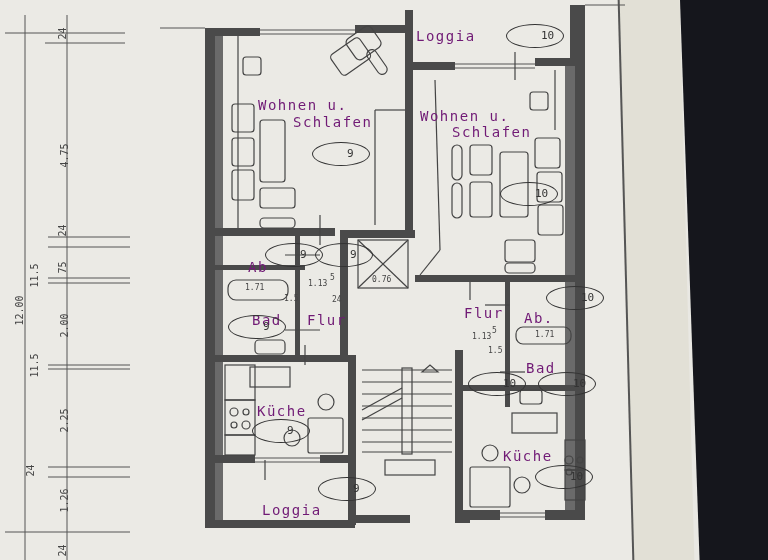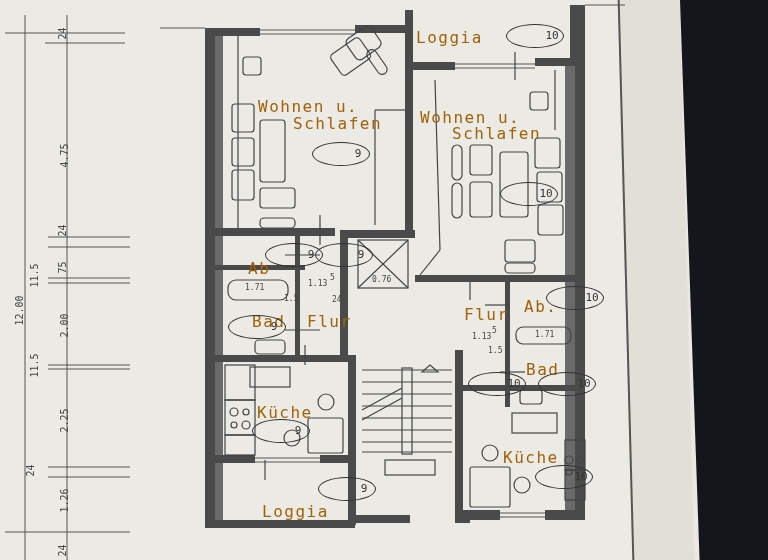--- a/index.html
+++ b/index.html
@@ -1,22 +1,22 @@
 <!DOCTYPE html>
 <html><head>
 <meta charset="utf-8">
 <style>
   html, body { margin:0; padding:0; }
   body { width:768px; height:560px; overflow:hidden; background:#e9e8e3; position:relative; font-family:"DejaVu Sans Mono", monospace; color:#333; }
   .paper { position:absolute; left:0; top:0; width:660px; height:560px; background:#ebeae5; }
   .paper2 { position:absolute; left:625px; top:0; width:60px; height:560px; background:#e2e0d6; transform:skewX(1.5deg); border-left:2px solid #555; }
   .dark { position:absolute; left:680px; top:0; width:88px; height:560px; background:#15161c; transform:skewX(2deg); transform-origin:top left; }
   svg { position:absolute; left:0; top:0; }
-  .lbl { position:absolute; font-size:16px; letter-spacing:1.5px; color:#a16207; white-space:nowrap; }
-  .num { position:absolute; width:22px; height:22px; border:1.5px solid #333; border-radius:50%; font-size:11px; text-align:center; line-height:22px; color:#333; background:transparent;padding-left:34px; }
+  .lbl { position:absolute; font-size:14px; letter-spacing:1.5px; color:#701a75; white-space:nowrap; }
+  .num { position:absolute; width:22px; height:22px; border:1.5px solid #333; border-radius:50%; font-size:11px; text-align:left; line-height:22px; color:#333; background:transparent;padding-left:34px; }
   .dim { position:absolute; font-size:10px; color:#444; transform:rotate(-90deg); transform-origin:center; white-space:nowrap; }
   .small { position:absolute; font-size:8px; color:#444; white-space:nowrap; }
 </style>
 </head>
 <body>
 
 <div class="paper"></div>
 <div class="paper2"></div>
 <div class="dark"></div>
 
@@ -198,21 +198,21 @@
 <div class="lbl" style="left:252px;top:312px;">Bad</div>
 <div class="num" style="left:228px;top:315px;">9</div>
 <div class="lbl" style="left:307px;top:312px;">Flur</div>
 
 <div class="lbl" style="left:257px;top:403px;">Küche</div>
 <div class="num" style="left:252px;top:419px;">9</div>
 <div class="num" style="left:318px;top:477px;">9</div>
 <div class="lbl" style="left:262px;top:502px;">Loggia</div>
 
 <div class="lbl" style="left:464px;top:305px;">Flur</div>
-<div class="lbl" style="left:524px;top:297px;">Ab.</div>
+<div class="lbl" style="left:524px;top:310px;">Ab.</div>
 <div class="num" style="left:546px;top:286px;">10</div>
 <div class="small" style="left:535px;top:330px;">1.71</div>
 <div class="small" style="left:472px;top:332px;">1.13</div>
 <div class="small" style="left:492px;top:326px;">5</div>
 <div class="small" style="left:488px;top:346px;">1.5</div>
 <div class="lbl" style="left:526px;top:360px;">Bad</div>
 <div class="num" style="left:538px;top:372px;">10</div>
 <div class="num" style="left:468px;top:372px;">10</div>
 <div class="lbl" style="left:503px;top:448px;">Küche</div>
 <div class="num" style="left:535px;top:465px;">10</div>

